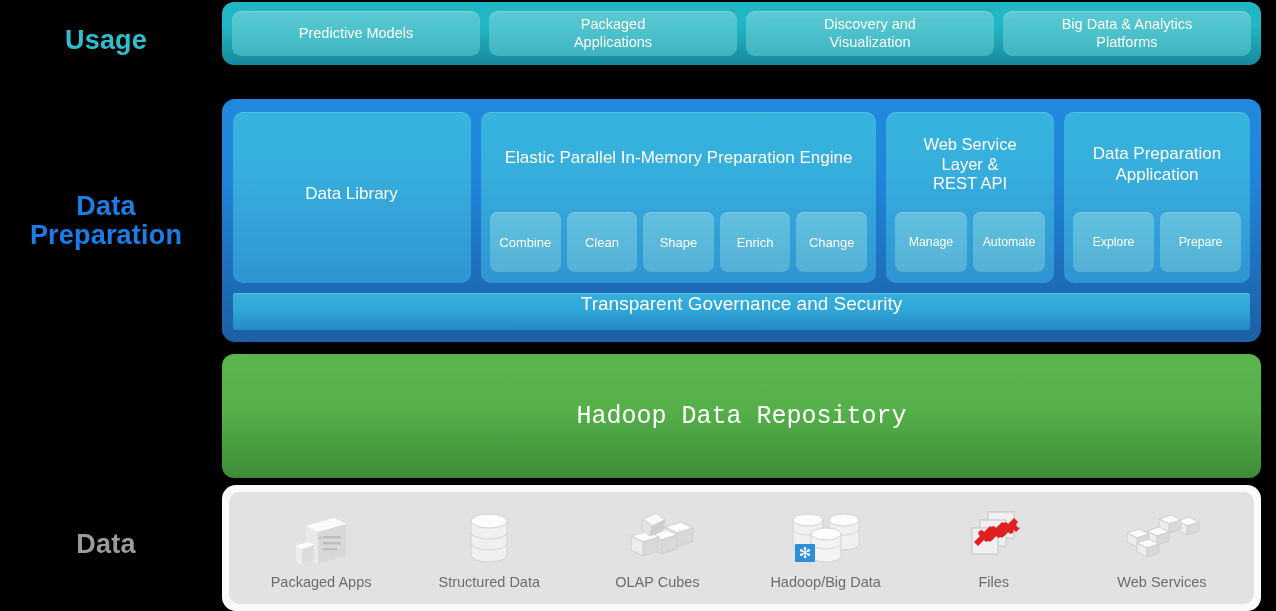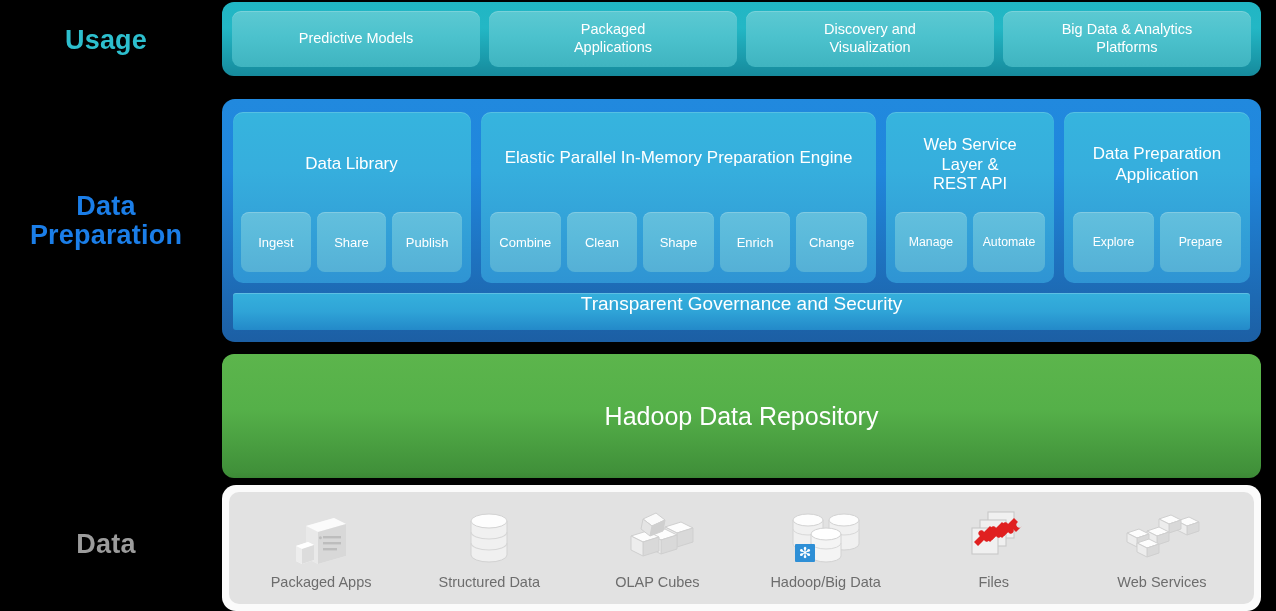--- a/index.html
+++ b/index.html
@@ -23,21 +23,21 @@
   }
   #label-usage { top: 26px; font-size: 27px; color: #2dbfce; }
   #label-prep  { top: 192px; font-size: 27px; color: #1b7ee8; }
   #label-data  { top: 530px; font-size: 27px; color: #9c9c9c; }
 
   
   .band { position: absolute; left: 222px; width: 1039px; }
 
   
   #band-usage {
-    top: 2px; height: 74px;
+    top: 2px; height: 63px;
     border-radius: 12px;
     background: linear-gradient(180deg, #21b6c4 0%, #23b7c5 35%, #168a9c 100%);
     box-shadow: 0 5px 10px rgba(0,0,0,.55);
     padding: 9px 10px;
     display: flex; gap: 9px;
   }
   .usage-card {
     flex: 1 1 0; border-radius: 9px;
     background: linear-gradient(180deg, #5cc9d2 0%, #4cc2cd 45%, #3fb4c0 100%);
     color: #fff; font-size: 14.5px; line-height: 1.22;
@@ -92,21 +92,21 @@
     display: flex; justify-content: center;
     box-shadow: inset 0 1px 0 rgba(255,255,255,.2);
   }
 
   
   #band-hadoop {
     top: 354px; height: 124px;
     border-radius: 12px;
     background: linear-gradient(180deg, #5cb54c 0%, #55b049 45%, #3e8d38 100%);
     box-shadow: 0 6px 12px rgba(0,0,0,.55);
-    display: flex; align-items: center; justify-content: center;
+    display: flex; align-items: center; justify-content: center; font-family: Liberation Mono, monospace;
   }
   #hadoop-title { color: #fff; font-size: 25px; }
 
   
   #band-sources {
     top: 485px; height: 126px;
     border-radius: 14px;
     background: #fbfbfb;
     padding: 7px;
     box-shadow: 0 -2px 10px rgba(0,0,0,.35);
@@ -167,31 +167,20 @@
         <span>Platforms</span>
       </span>
     </div>
   </div>
 
   <div class="band" id="band-prep">
     <div id="prep-row">
 
       <div class="prep-group w-library">
         <div class="group-title">Data Library</div>
-        <div class="chips">
-          <div class="chip">
-            <span>Ingest</span>
-          </div>
-          <div class="chip">
-            <span>Share</span>
-          </div>
-          <div class="chip">
-            <span>Publish</span>
-          </div>
-        </div>
       </div>
 
       <div class="prep-group w-engine">
         <div class="group-title">Elastic Parallel In-Memory Preparation Engine</div>
         <div class="chips">
           <div class="chip">
             <span>Combine</span>
           </div>
           <div class="chip">
             <span>Clean</span>

